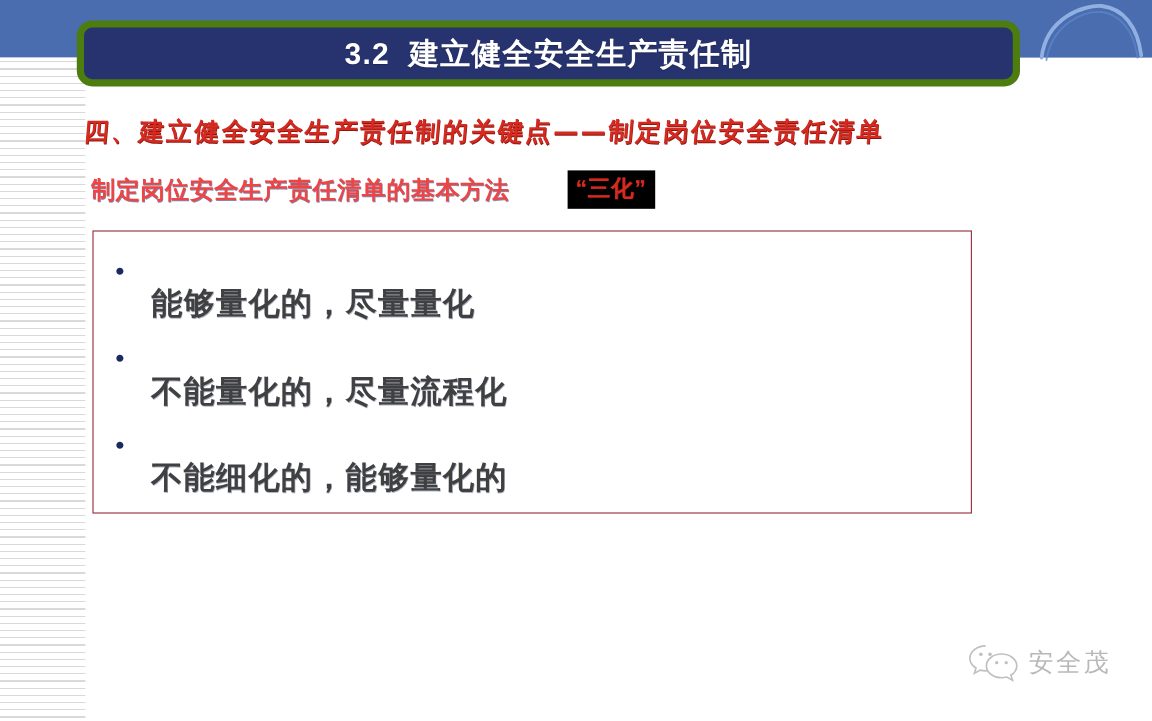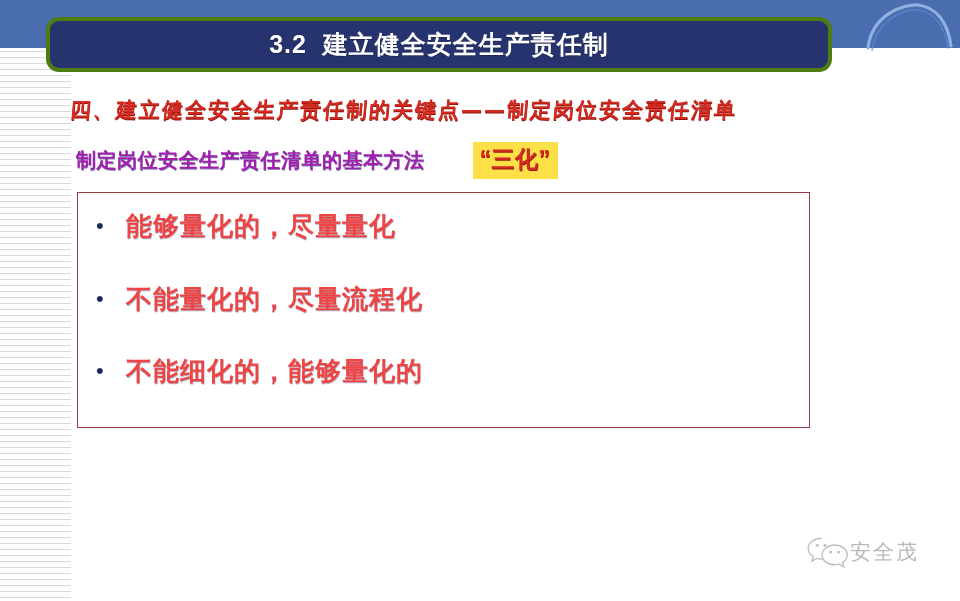--- a/index.html
+++ b/index.html
@@ -59,24 +59,24 @@
   .left-stripes-edge {
     position: absolute;
     left: 71px; top: 48px;
     width: 1px; height: 553px;
     background: #ffffff;
   }
 
   
   .title-bar {
     position: absolute;
-    left: 46px; top: 17px;
+    left: 64px; top: 17px;
     width: 786px; height: 55px;
     background: #27336e;
-    border: 4px solid #4d7c0f;
+    border: 6px solid #4d7c0f;
     border-radius: 13px;
     box-sizing: border-box;
     display: flex;
     align-items: center;
     justify-content: center;
     text-align: center;
   }
   .title-text {
     color: #ffffff;
     font-size: 25px;
@@ -102,32 +102,32 @@
   }
 
   
   .sub-line {
     position: absolute;
     left: 76px; top: 142px;
     display: flex;
     align-items: center;
   }
   .sub-line-text {
-    color: #a21caf;
+    color: #ef4444;
     font-size: 20px;
     font-weight: bold;
     letter-spacing: 0.5px;
     white-space: nowrap;
     text-shadow: 0.5px 0.5px 0 rgba(10,20,90,0.5);
   }
   .sub-line-gap { width: 48px; }
   .sub-line-badge {
-    background: #fde047;
+    background: #000000;
     color: #d42a20;
-    font-size: 23px;
+    font-size: 19px;
     font-weight: bold;
     padding: 2px 7px 4px 7px;
     white-space: nowrap;
     letter-spacing: 0.5px;
     text-shadow: 0.5px 0.5px 0 #8d1510;
   }
 
   
   .content-box {
     position: absolute;
@@ -158,27 +158,28 @@
     color: #1b2a5e;
     font-size: 22px;
     line-height: 34px;
     width: 34px;
     flex: 0 0 34px;
     text-align: left;
     padding-left: 4px;
     box-sizing: border-box;
   }
   .bullet-text {
-    color: #ef4444;
+    color: #404040;
     font-size: 26px;
     font-weight: bold;
     line-height: 34px;
     letter-spacing: 1px;
     white-space: nowrap;
     text-shadow: 0.5px 0.5px 0 rgba(27,42,94,0.35);
+    margin-top: 27px;
   }
 
   
   .watermark {
     position: absolute;
     left: 806px; top: 534px;
     display: flex;
     align-items: center;
     opacity: 0.62;
   }
@@ -186,20 +187,21 @@
     width: 44px; height: 36px;
     flex: 0 0 44px;
     position: relative;
   }
   .watermark-icon svg { display: block; }
   .watermark-label {
     color: #8e8e92;
     font-size: 21px;
     font-weight: normal;
     letter-spacing: 2px;
+    margin-left: 7px;
     white-space: nowrap;
   }
 </style>
 </head>
 <body>
 
 <div id="slide">
 
   <div class="top-band">
     <div class="top-band-arc">

